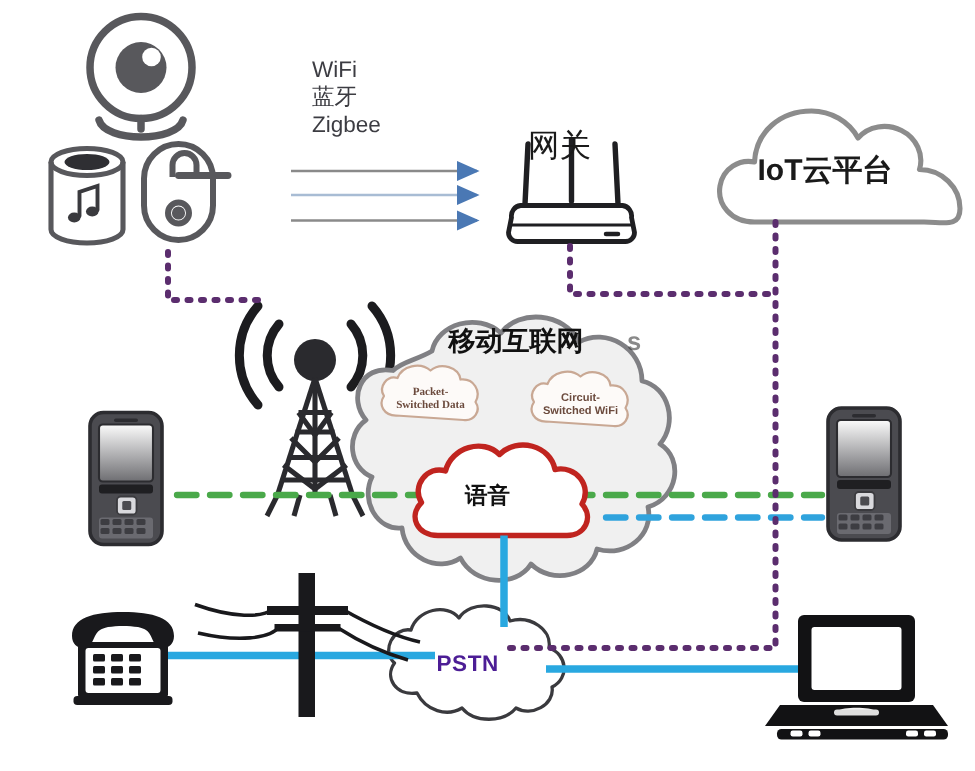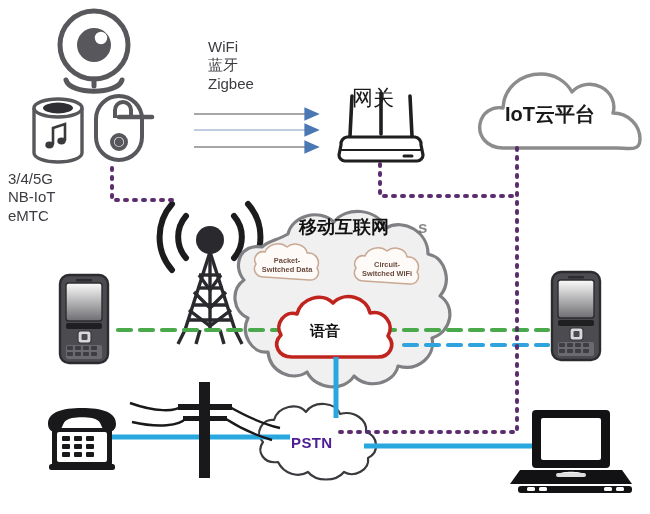--- a/index.html
+++ b/index.html
@@ -267,33 +267,30 @@
     <rect x="539" y="487" width="8" height="4" rx="1.5" fill="#ffffff"></rect>
     <rect x="604" y="487" width="8" height="4" rx="1.5" fill="#ffffff"></rect>
     <rect x="616" y="487" width="8" height="4" rx="1.5" fill="#ffffff"></rect>
   </g>
 </svg>
 
 <div class="lbl lbl-proto" style="left:208px;top:38px;">WiFi
 蓝牙
 Zigbee</div>
 
-<div class="lbl lbl-cell" style="left:8px;top:170px;">3/4/5G
-NB-IoT
-eMTC</div>
 
 <div class="lbl lbl-gw" style="left:352px;top:45px;margin-top:40px;">网关</div>
 
 <div class="lbl lbl-min" style="left:299px;top:217px;">移动互联网</div>
 
 <div class="lbl lbl-iot" style="left:505px;top:102px;">IoT云平台</div>
 
 <div class="ghost" style="left:418px;top:218px;">s</div>
 
-<div class="lbl lbl-sub" style="left:257px;top:256px;width:60px;">Packet-
+<div class="lbl lbl-sub" style="left:257px;top:256px;width:60px;font-family:Liberation Serif, serif;">Packet-
 Switched Data</div>
 
 <div class="lbl lbl-sub" style="left:357px;top:260px;width:60px;">Circuit-
 Switched WiFi</div>
 
 <div class="lbl lbl-voice" style="left:310px;top:322px;">语音</div>
 
 <div class="lbl lbl-pstn" style="left:291px;top:434px;">PSTN</div>
 
 </div>

